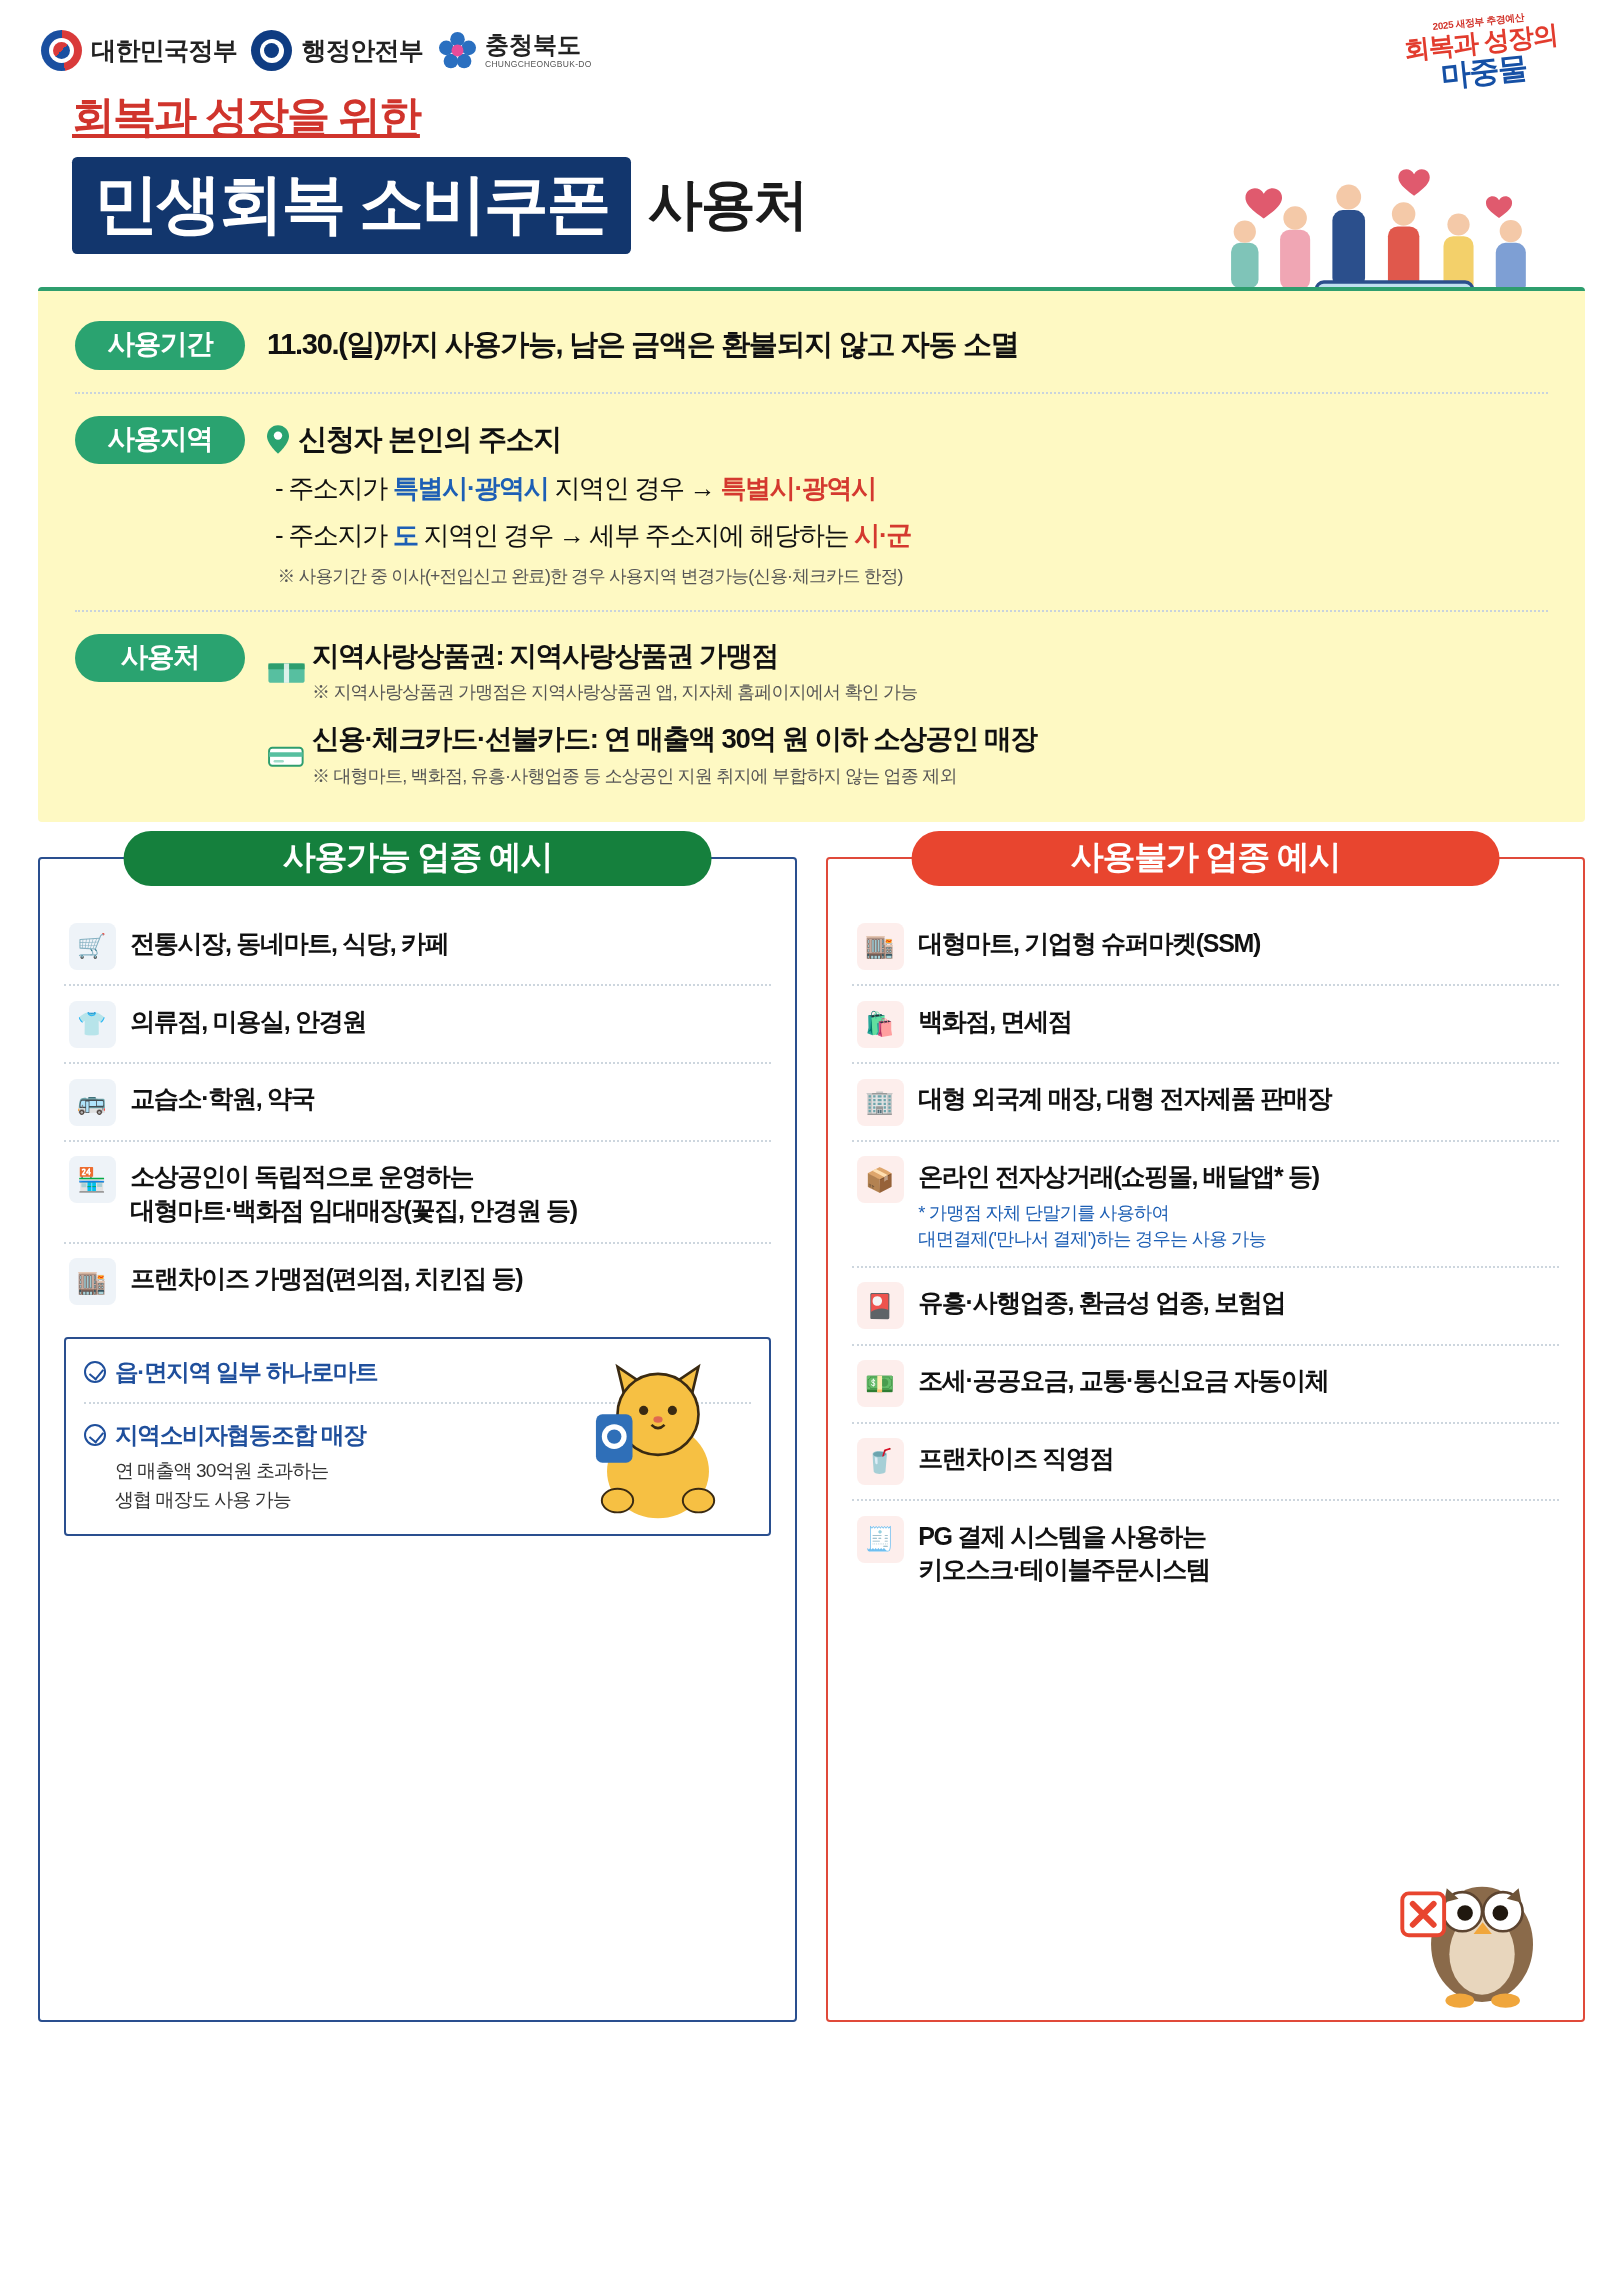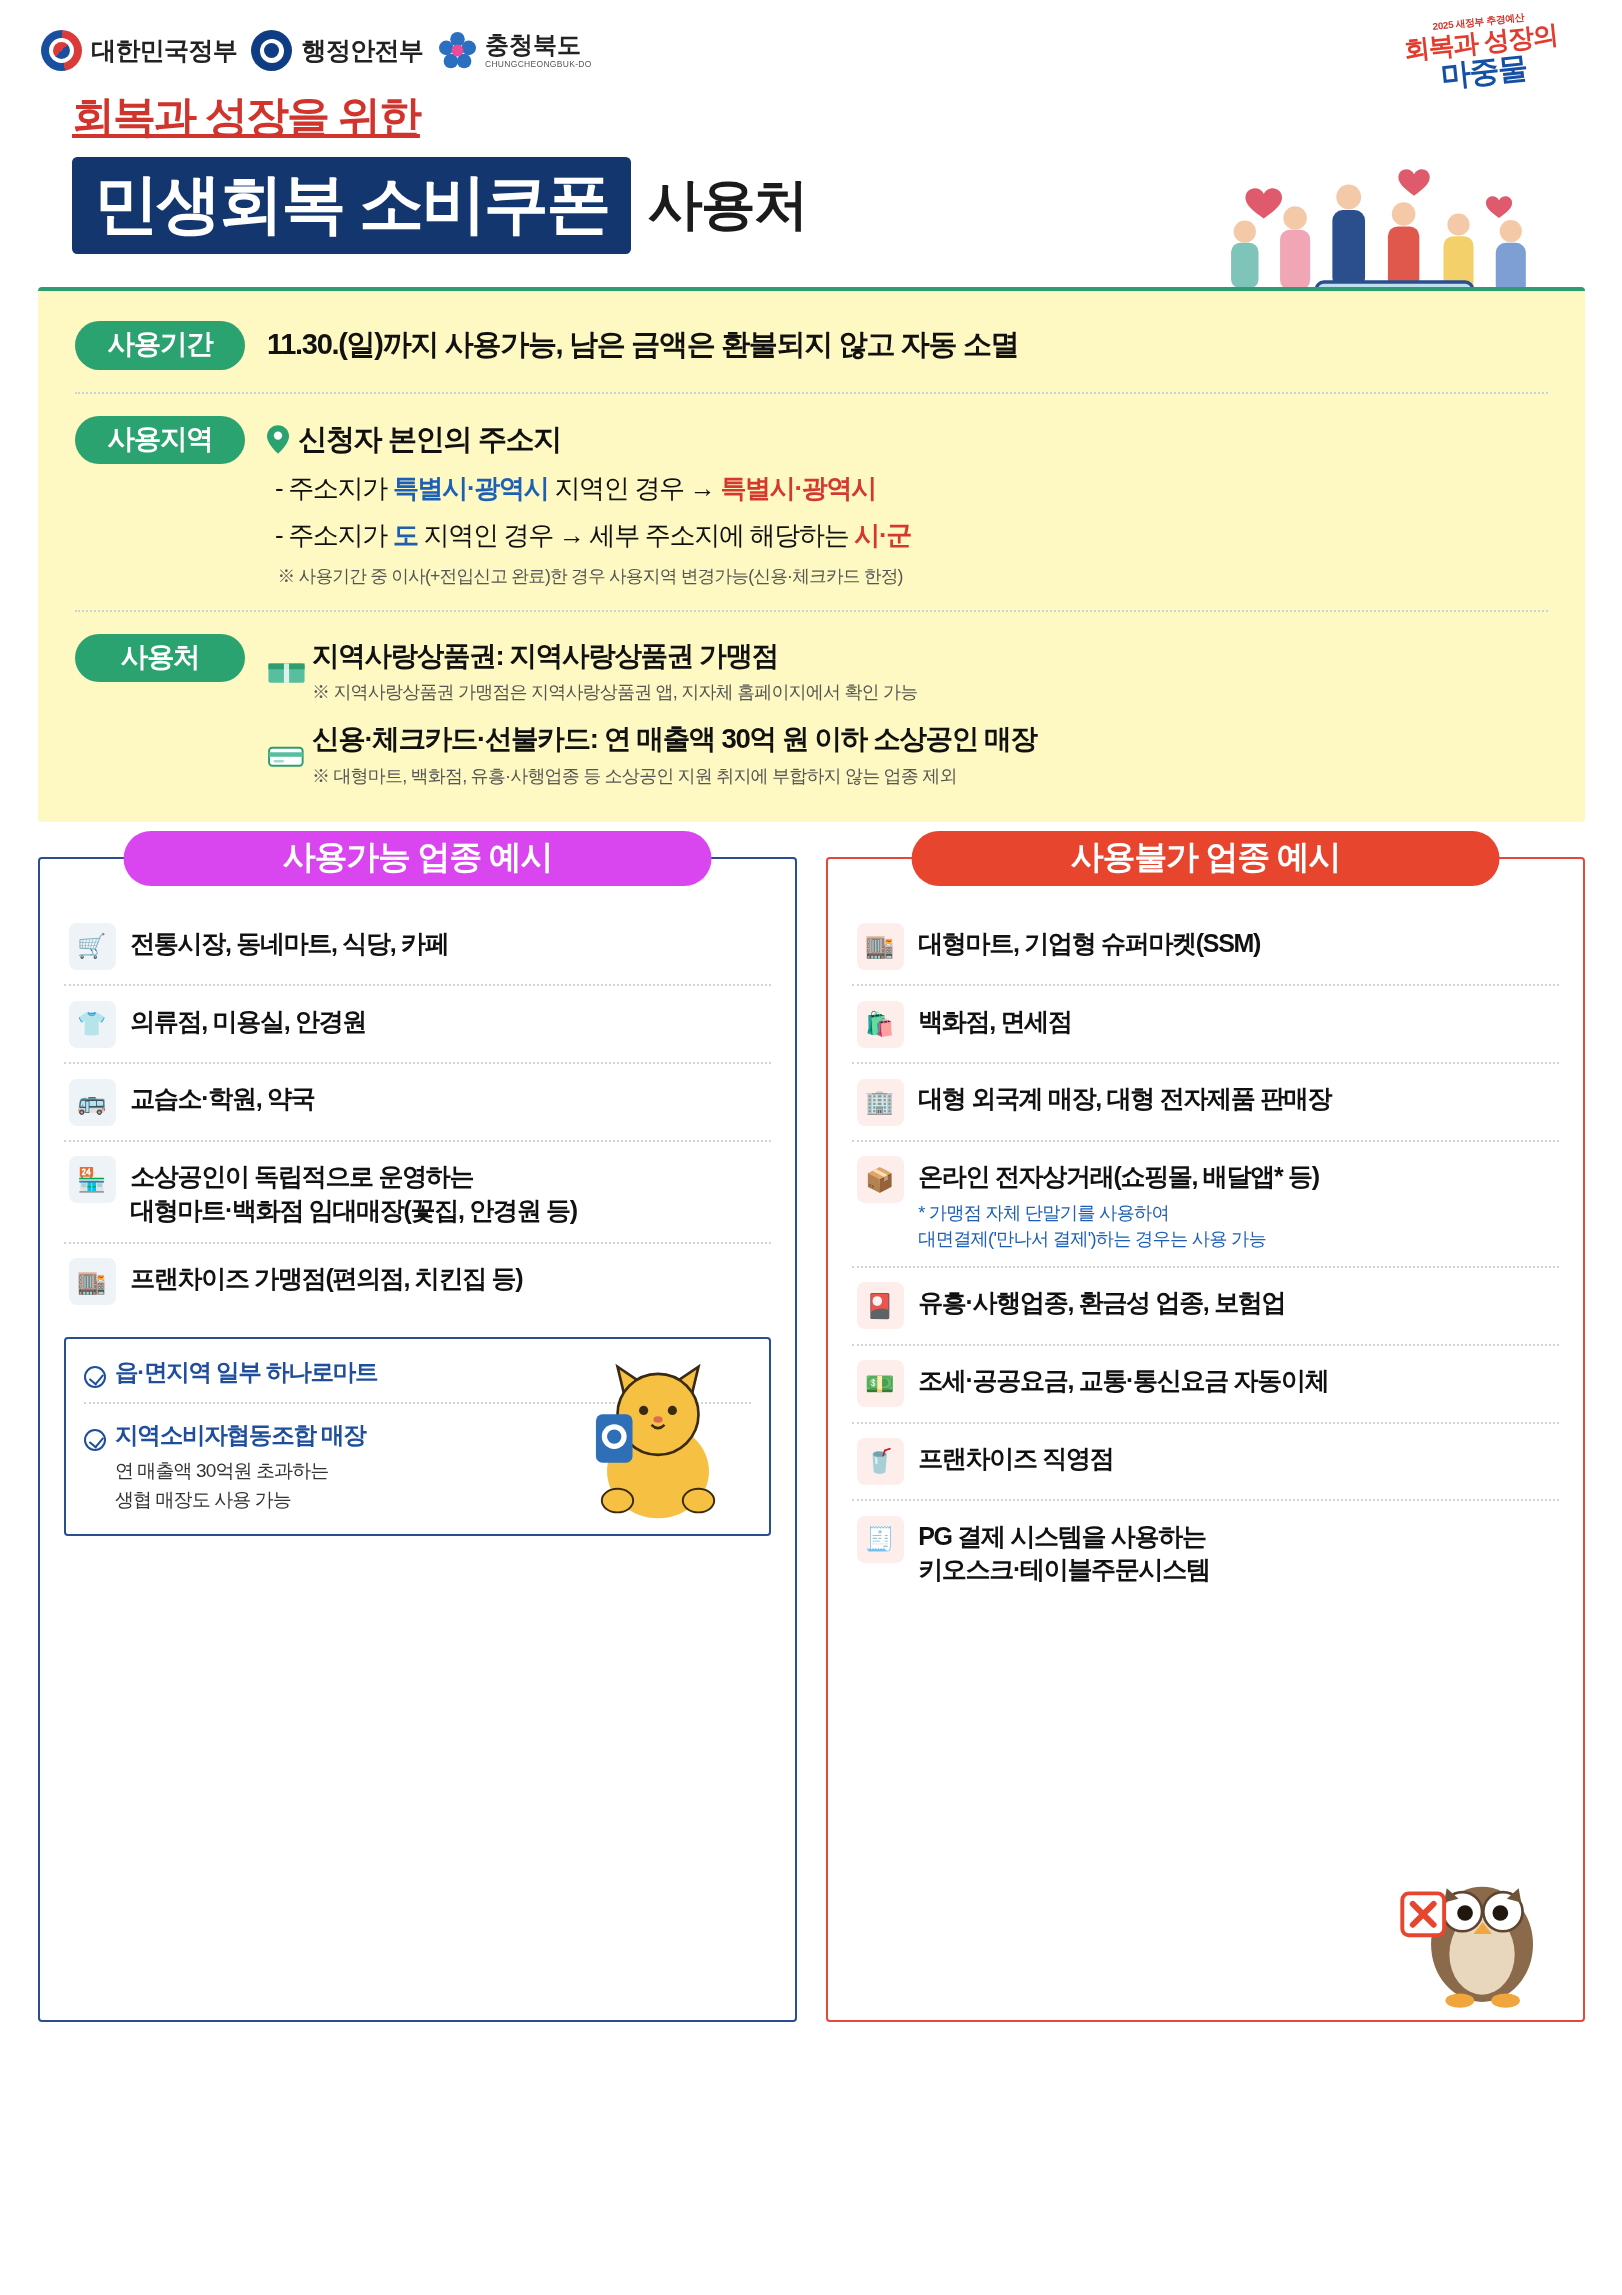--- a/index.html
+++ b/index.html
@@ -251,21 +251,21 @@
     width: 78%;
     text-align: center;
     color: #fff;
     font-size: 33px;
     font-weight: bold;
     letter-spacing: -1.3px;
     border-radius: 29px;
     padding: 9.2px 0 13px 0;
     line-height: 1;
   }
-  .col-ok .col-title { background: #d946ef; }
+  .col-ok .col-title { background: #15803d; }
   .col-no .col-title { background: #e8452f; }
 
   .lrow {
     display: flex;
     align-items: flex-start;
     gap: 14.4px;
     padding: 14.4px 5.2px 14.4px 5.2px;
   }
   .lrow + .lrow { border-top: 2px dotted #cdd6de; }
   .lico {
@@ -297,21 +297,21 @@
   .okbox {
     border: 2px solid #2a4f8f;
     border-radius: 3.9px;
     margin-top: 17px;
     padding: 17px 18.3px 19.6px 18.3px;
     position: relative;
   }
   .okitem + .okitem { border-top: 2px dotted #cdd6de; padding-top: 14.4px; margin-top: 14.4px; }
   .okhead {
     display: flex;
-    align-items: flex-end;
+    align-items: center;
     gap: 9.2px;
     font-size: 23.6px;
     font-weight: bold;
     color: #1f4f9c;
     letter-spacing: -1.3px;
   }
   .ckicon {
     width: 22px; height: 22px;
     border-radius: 50%;
     border: 2px solid #1f4f9c;

